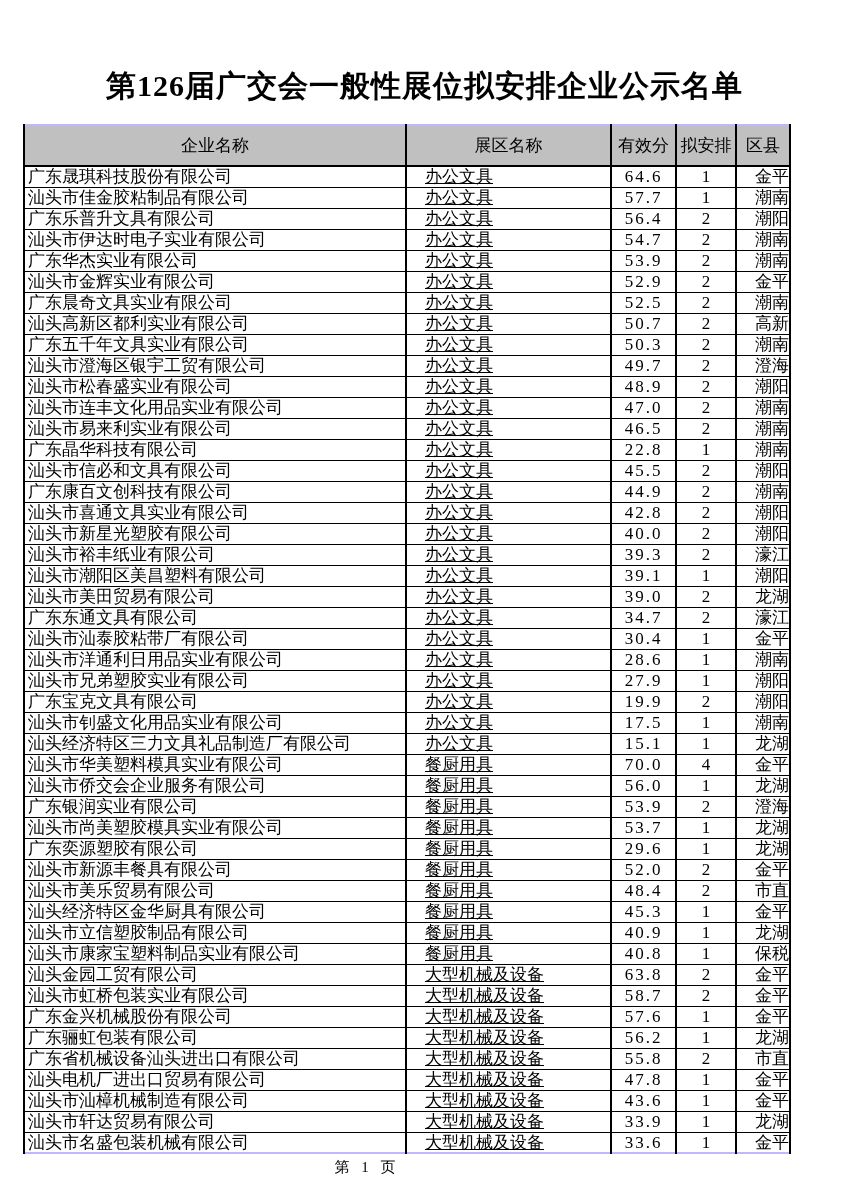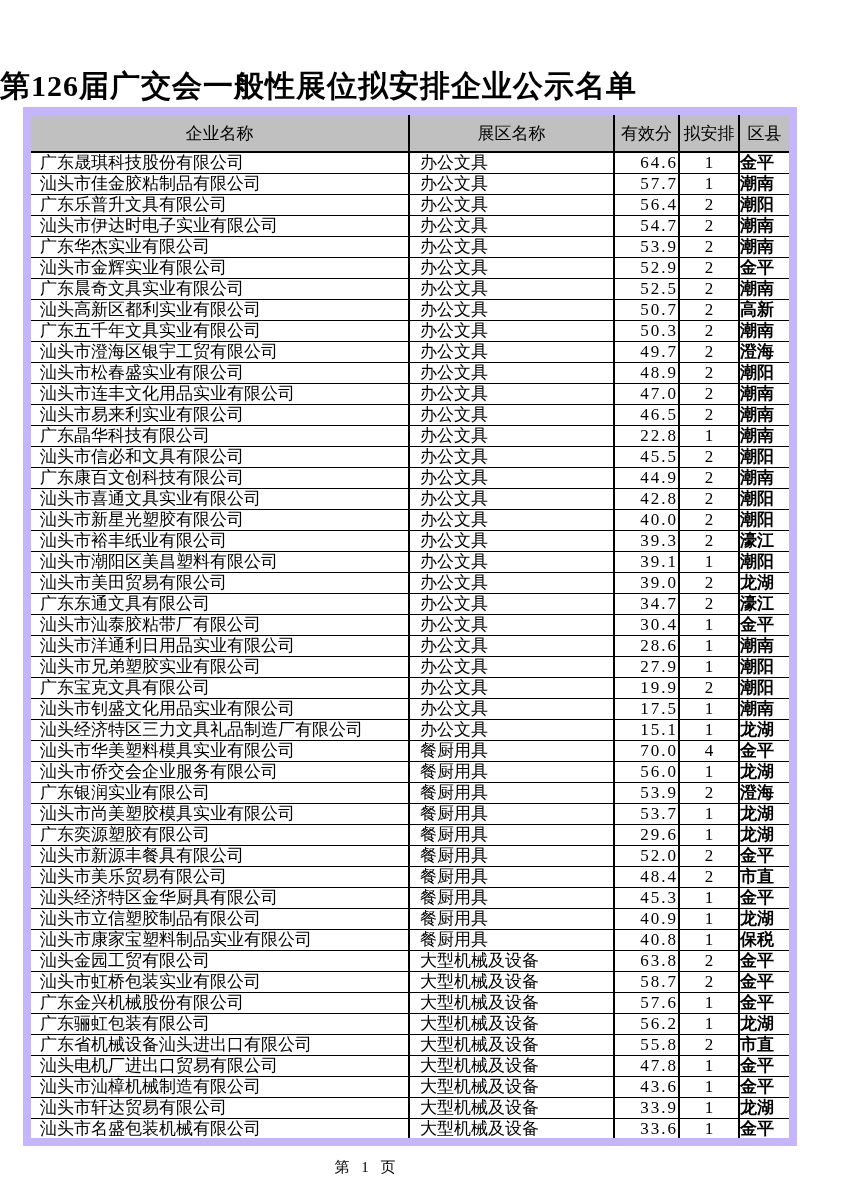--- a/index.html
+++ b/index.html
@@ -7,32 +7,33 @@
   body {
     width: 849px;
     height: 1200px;
     position: relative;
     font-family: "Liberation Serif", "DejaVu Serif", serif;
     color: #000000;
     overflow: hidden;
   }
   .page-title {
     padding-top: 66px;
-    text-align: left;
+    text-align: center;
     font-size: 30px;
     font-weight: bold;
     letter-spacing: 1px;
     font-family: "Liberation Serif", "DejaVu Serif", serif;
   }
   .main-table {
     margin-left: 23px;
+    margin-top: 17px;
     width: 766px;
     border-collapse: collapse;
     table-layout: fixed;
-    border: 8px solid #c4b5fd;
+    border: 2px solid #c4b5fd;
   }
   .main-table th {
     background: #c0c0c0;
     height: 41px;
     font-size: 17px;
     font-weight: normal;
     text-align: center;
     vertical-align: middle;
     border: 1px solid #000000;
     border-left-width: 2px;
@@ -46,25 +47,25 @@
     font-size: 17px;
     line-height: 19px;
     vertical-align: middle;
     border: 1px solid #000000;
     border-left-width: 2px;
     border-right-width: 2px;
     overflow: hidden;
     white-space: nowrap;
     padding: 0;
   }
-  .main-table td.c0 { text-align: left; padding-left: 9px; }
-  .main-table td.c1 { text-align: left; padding-left: 10px; }
-  .main-table td.c2 { text-align: right; letter-spacing: 2px; }
+  .main-table td.c0 { text-align: left; padding-left: 3px; }
+  .main-table td.c1 { text-align: left; padding-left: 18px; text-decoration: underline; }
+  .main-table td.c2 { text-align: center; letter-spacing: 2px; }
   .main-table td.c3 { text-align: center; }
-  .main-table td.c4 { text-align: left; font-weight: bold; }
+  .main-table td.c4 { text-align: right; }
   .page-footer {
     position: absolute;
     left: 0;
     top: 1158px;
     width: 734px;
     text-align: center;
     font-size: 15px;
     letter-spacing: 4px;
   }
 </style>

